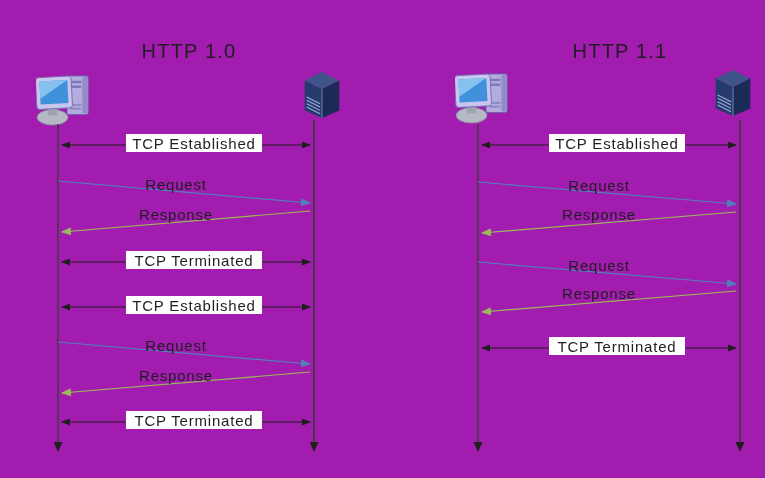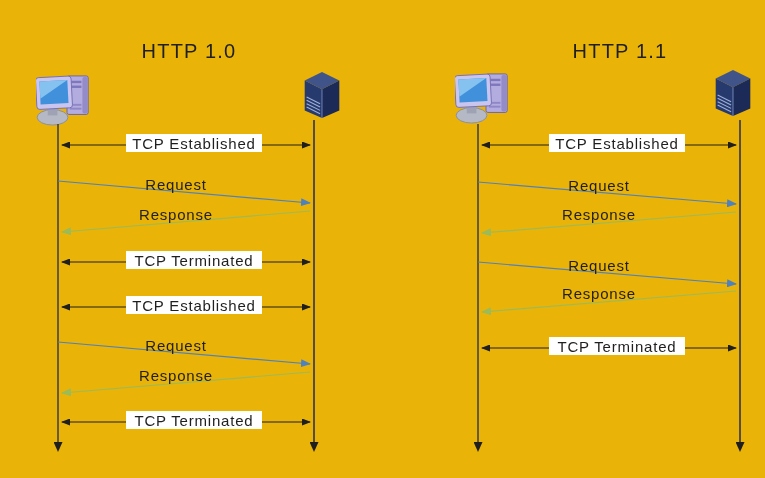--- a/index.html
+++ b/index.html
@@ -5,21 +5,21 @@
   html, body {
     margin: 0;
     padding: 0;
     background: #ffffff;
     font-family: "Liberation Sans", "DejaVu Sans", sans-serif;
   }
   .canvas {
     position: relative;
     width: 765px;
     height: 478px;
-    background: #eab308;
+    background: #a21caf;
     overflow: hidden;
   }
   svg text {
     fill: #1f1f1f;
     font-family: "Liberation Sans", "DejaVu Sans", sans-serif;
   }
   .diagram-title {
     font-size: 20px;
     letter-spacing: 1.2px;
     text-anchor: middle;

